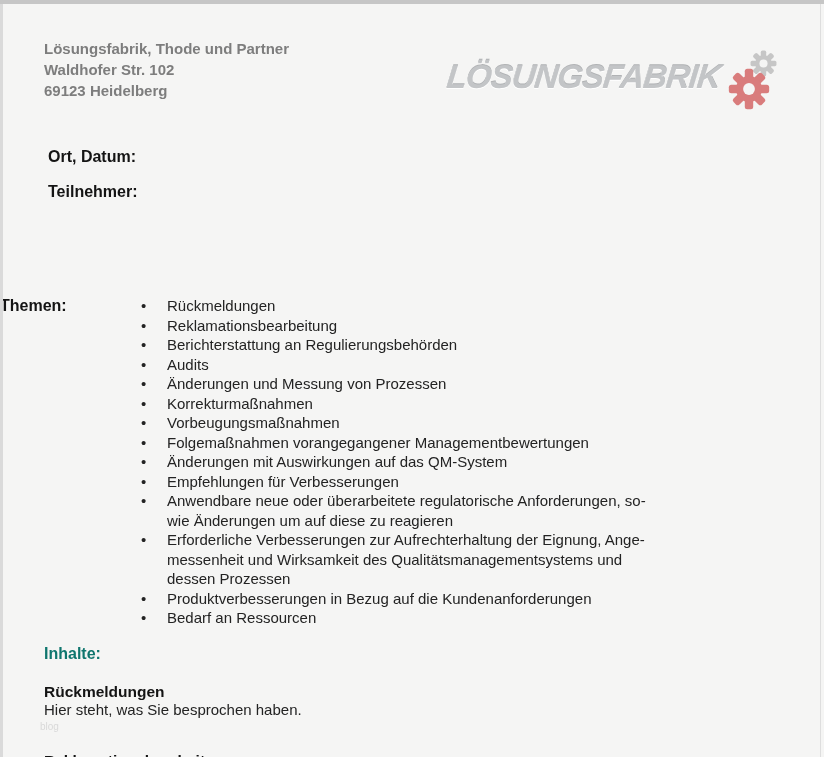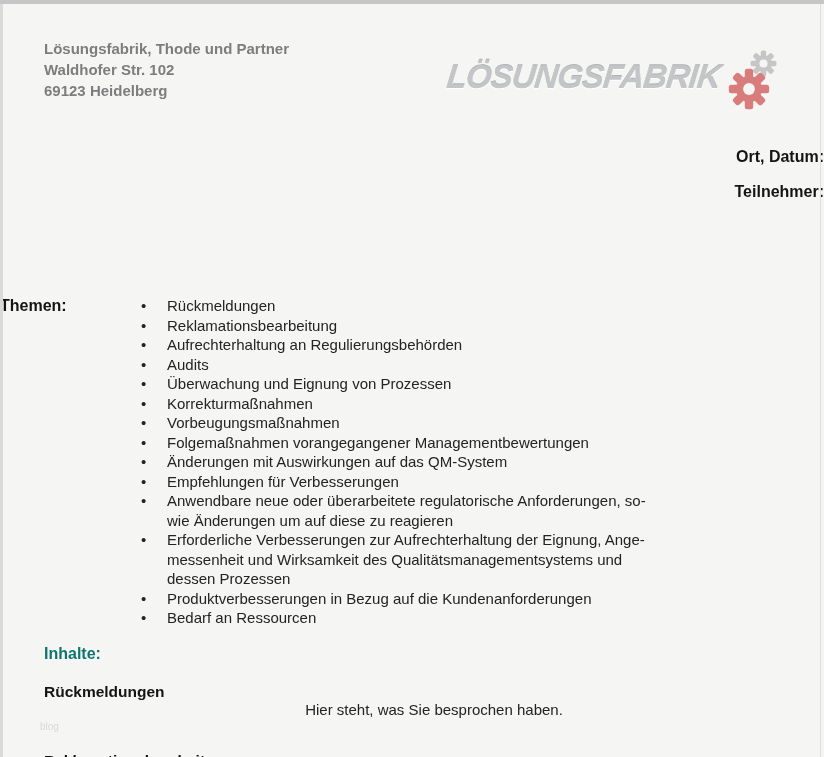--- a/index.html
+++ b/index.html
@@ -65,21 +65,20 @@
   }
   .gear-large { position: absolute; left: 6px; top: 18px; }
   .gear-small { position: absolute; left: 28px; top: 0; }
   
   .field-label {
     margin-left: 48px;
     font-weight: bold;
     font-size: 16px;
     color: #141414;
     line-height: 18px;
-    text-align: right;
   }
   .field-ort { margin-top: 36px; }
   .field-teilnehmer { margin-top: 17px; }
   
   .themen-row {
     display: flex;
     margin-top: 95px;
   }
   .themen-label {
     flex: 0 0 137px;
@@ -121,21 +120,20 @@
     margin-top: 20px;
     font-weight: bold;
     font-size: 15.5px;
     color: #141414;
     line-height: 18px;
   }
   .section-body {
     font-size: 15px;
     color: #232323;
     line-height: 18px;
-    text-align: center;
   }
   .watermark {
     margin: 3px 0 0 -4px;
     font-size: 10px;
     color: #d9d9d9;
     line-height: 10px;
   }
 </style>
 </head>
 <body>
@@ -191,23 +189,23 @@
   </div>
 
   <div class="field-label field-ort">Ort, Datum:</div>
   <div class="field-label field-teilnehmer">Teilnehmer:</div>
 
   <div class="themen-row">
     <div class="themen-label">Themen:</div>
     <ul class="themen-list">
       <li>Rückmeldungen</li>
       <li>Reklamationsbearbeitung</li>
-      <li>Aufrechterhaltung an Regulierungsbehörden</li>
+      <li>Berichterstattung an Regulierungsbehörden</li>
       <li>Audits</li>
-      <li>Überwachung und Eignung von Prozessen</li>
+      <li>Änderungen und Messung von Prozessen</li>
       <li>Korrekturmaßnahmen</li>
       <li>Vorbeugungsmaßnahmen</li>
       <li>Folgemaßnahmen vorangegangener Managementbewertungen</li>
       <li>Änderungen mit Auswirkungen auf das QM-System</li>
       <li>Empfehlungen für Verbesserungen</li>
       <li>Anwendbare neue oder überarbeitete regulatorische Anforderungen, so-
 wie Änderungen um auf diese zu reagieren</li>
       <li>Erforderliche Verbesserungen zur Aufrechterhaltung der Eignung, Ange-
 messenheit und Wirksamkeit des Qualitätsmanagementsystems und
 dessen Prozessen</li>

